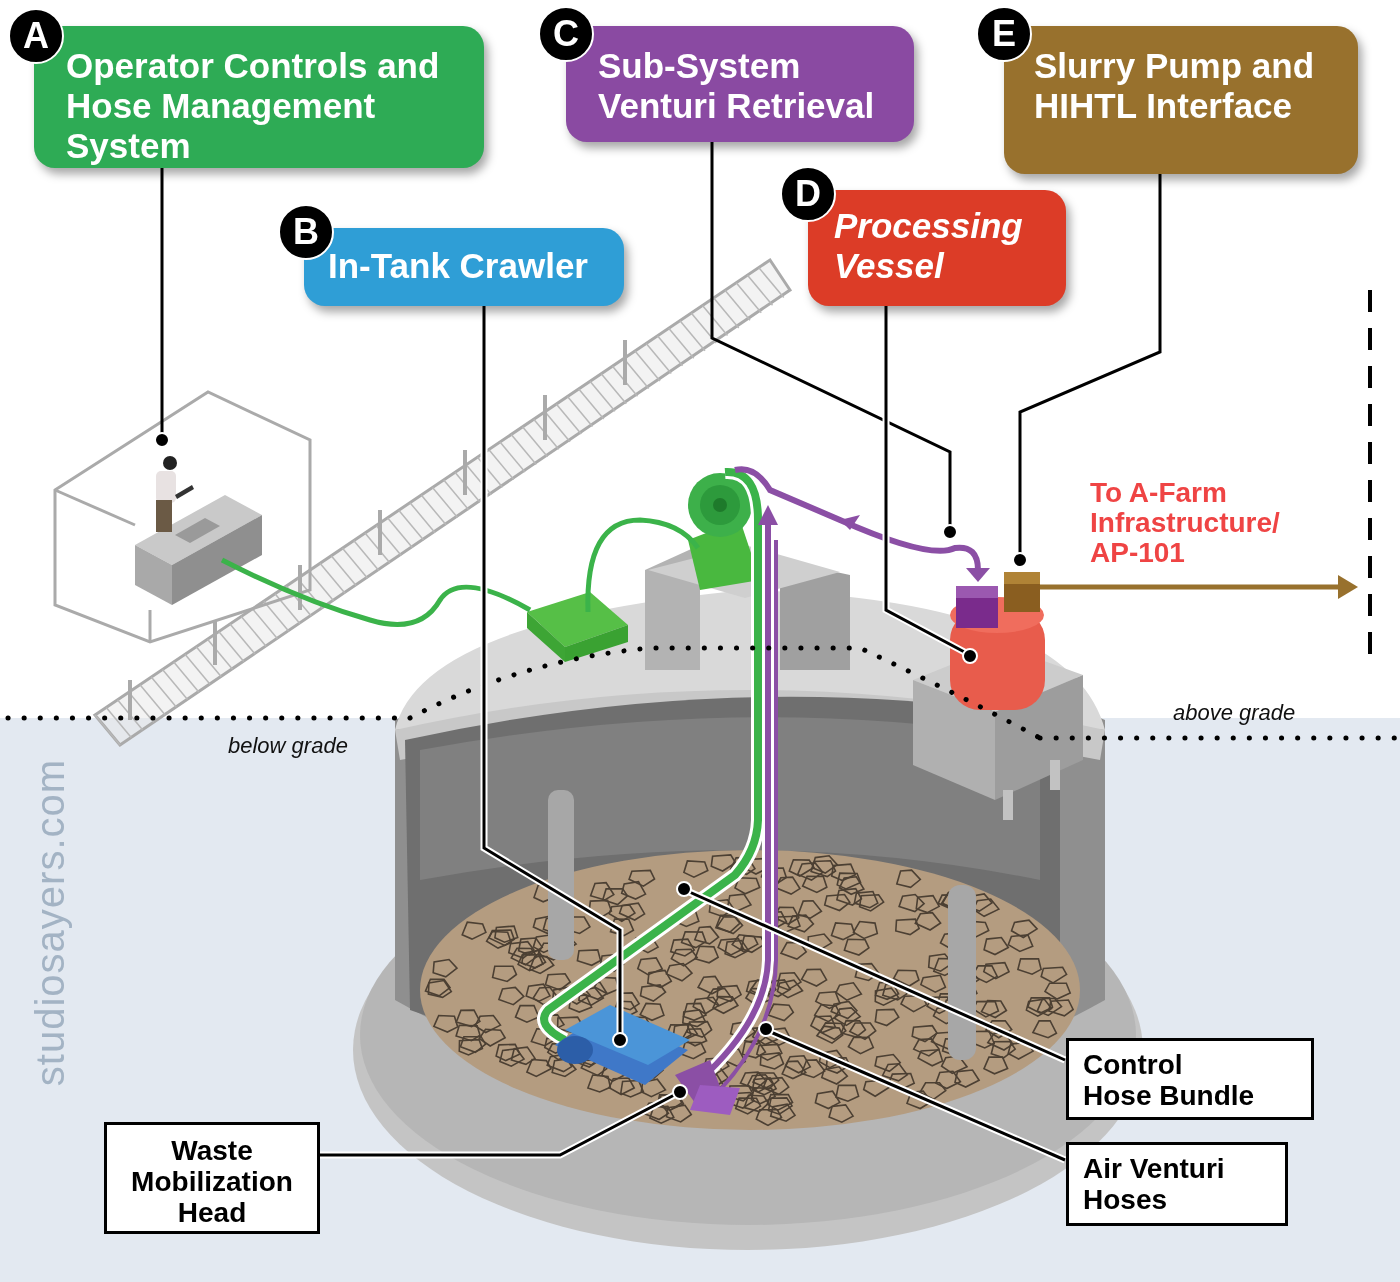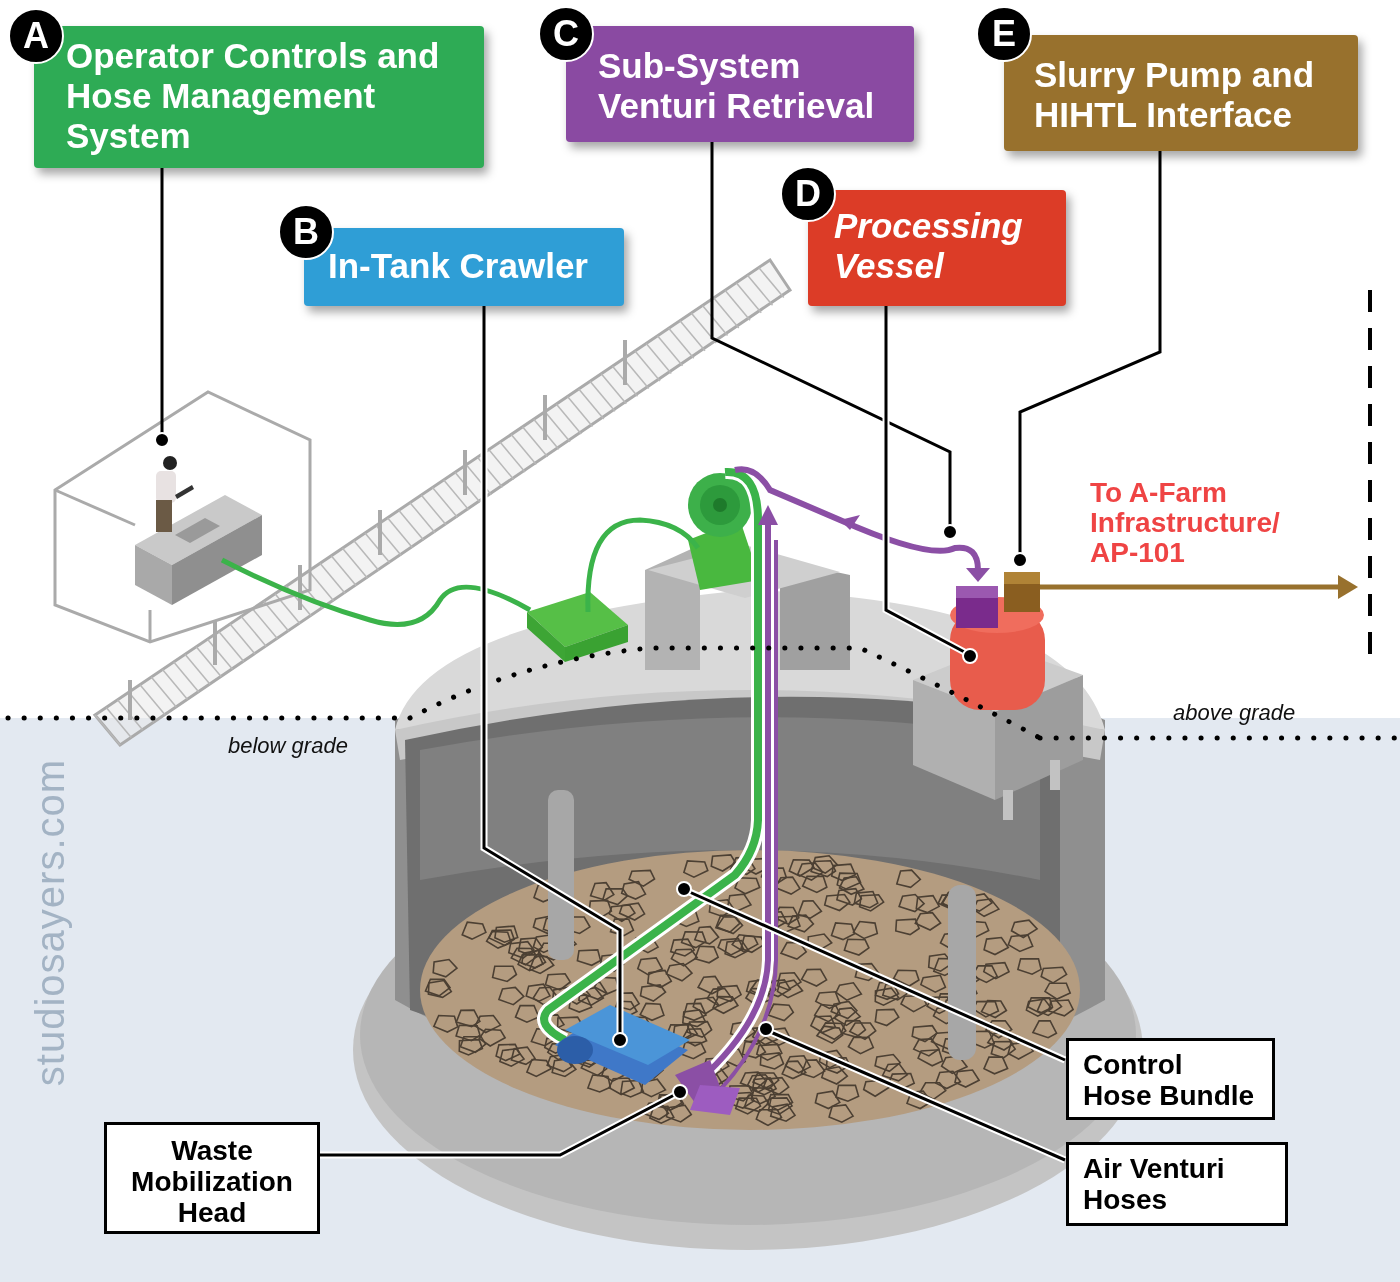--- a/index.html
+++ b/index.html
@@ -1,20 +1,20 @@
 <!DOCTYPE html>
 <html><head>
 <meta charset="utf-8">
 <style>
   html,body{margin:0;padding:0;}
   body{width:1400px;height:1282px;position:relative;overflow:hidden;background:#ffffff;font-family:"Liberation Sans",sans-serif;}
   #stage{position:absolute;left:0;top:0;width:1400px;height:1282px;}
   .below-bg{position:absolute;left:0;top:718px;width:1400px;height:564px;background:#e3e9f1;}
   svg.scene{position:absolute;left:0;top:0;}
-  .callout{position:absolute;border-radius:4px;color:#fff;font-weight:bold;font-size:35px;line-height:40px;padding:10px 18px 10px 32px;box-shadow:4px 6px 10px rgba(0,0,0,0.35);box-sizing:border-box;}
+  .callout{position:absolute;border-radius:21px;color:#fff;font-weight:bold;font-size:35px;line-height:40px;padding:20px 18px 10px 32px;box-shadow:4px 6px 10px rgba(0,0,0,0.35);box-sizing:border-box;}
   .badge{position:absolute;width:52px;height:52px;border-radius:50%;background:#000;color:#fff;font-weight:bold;font-size:36px;line-height:52px;text-align:center;border:2px solid #fff;}
   .boxlabel{position:absolute;background:#fff;border:3px solid #000;font-weight:bold;font-size:28px;line-height:31px;color:#000;box-sizing:border-box;}
   .note{position:absolute;font-size:22px;font-style:italic;color:#111;}
   .dest{position:absolute;font-weight:bold;font-size:28px;line-height:30px;color:#ef4444;}
   .watermark{position:absolute;left:-150px;top:900px;width:400px;transform:rotate(-90deg);text-align:center;font-size:40px;color:#a3b3c4;letter-spacing:1px;}
 </style>
 </head>
 <body>
 
 <div id="stage">
@@ -516,36 +516,36 @@
     <div>Venturi Retrieval</div>
   </div>
   <div class="badge" style="left:538px;top:6px;">C</div>
 
   <div class="callout" style="left:808px;top:190px;width:258px;height:116px;background:#dc3c27;padding-top:16px;padding-left:26px;font-style:italic;">
     <div>Processing</div>
     <div>Vessel</div>
   </div>
   <div class="badge" style="left:780px;top:166px;">D</div>
 
-  <div class="callout" style="left:1004px;top:35px;width:354px;height:116px;background:#98712d;padding-top:20px;padding-left:30px;">
+  <div class="callout" style="left:1004px;top:26px;width:354px;height:148px;background:#98712d;padding-top:20px;padding-left:30px;">
     <div>Slurry Pump and</div>
     <div>HIHTL Interface</div>
   </div>
   <div class="badge" style="left:976px;top:6px;">E</div>
 
   <div class="dest" style="left:1090px;top:478px;">
     <div>To A-Farm</div>
     <div>Infrastructure/</div>
     <div>AP-101</div>
   </div>
 
   <div class="note" style="left:1173px;top:700px;">above grade</div>
   <div class="note" style="left:228px;top:733px;">below grade</div>
 
-  <div class="boxlabel" style="left:1066px;top:1038px;width:209px;height:82px;padding:8px 0 0 14px;">
+  <div class="boxlabel" style="left:1066px;top:1038px;width:248px;height:82px;padding:8px 0 0 14px;">
     <div>Control</div>
     <div>Hose Bundle</div>
   </div>
   <div class="boxlabel" style="left:1066px;top:1142px;width:222px;height:84px;padding:8px 0 0 14px;">
     <div>Air Venturi</div>
     <div>Hoses</div>
   </div>
   <div class="boxlabel" style="left:104px;top:1114px;width:216px;height:112px;text-align:center;padding-top:10px;margin-top:8px;">
     <div>Waste</div>
     <div>Mobilization</div>

